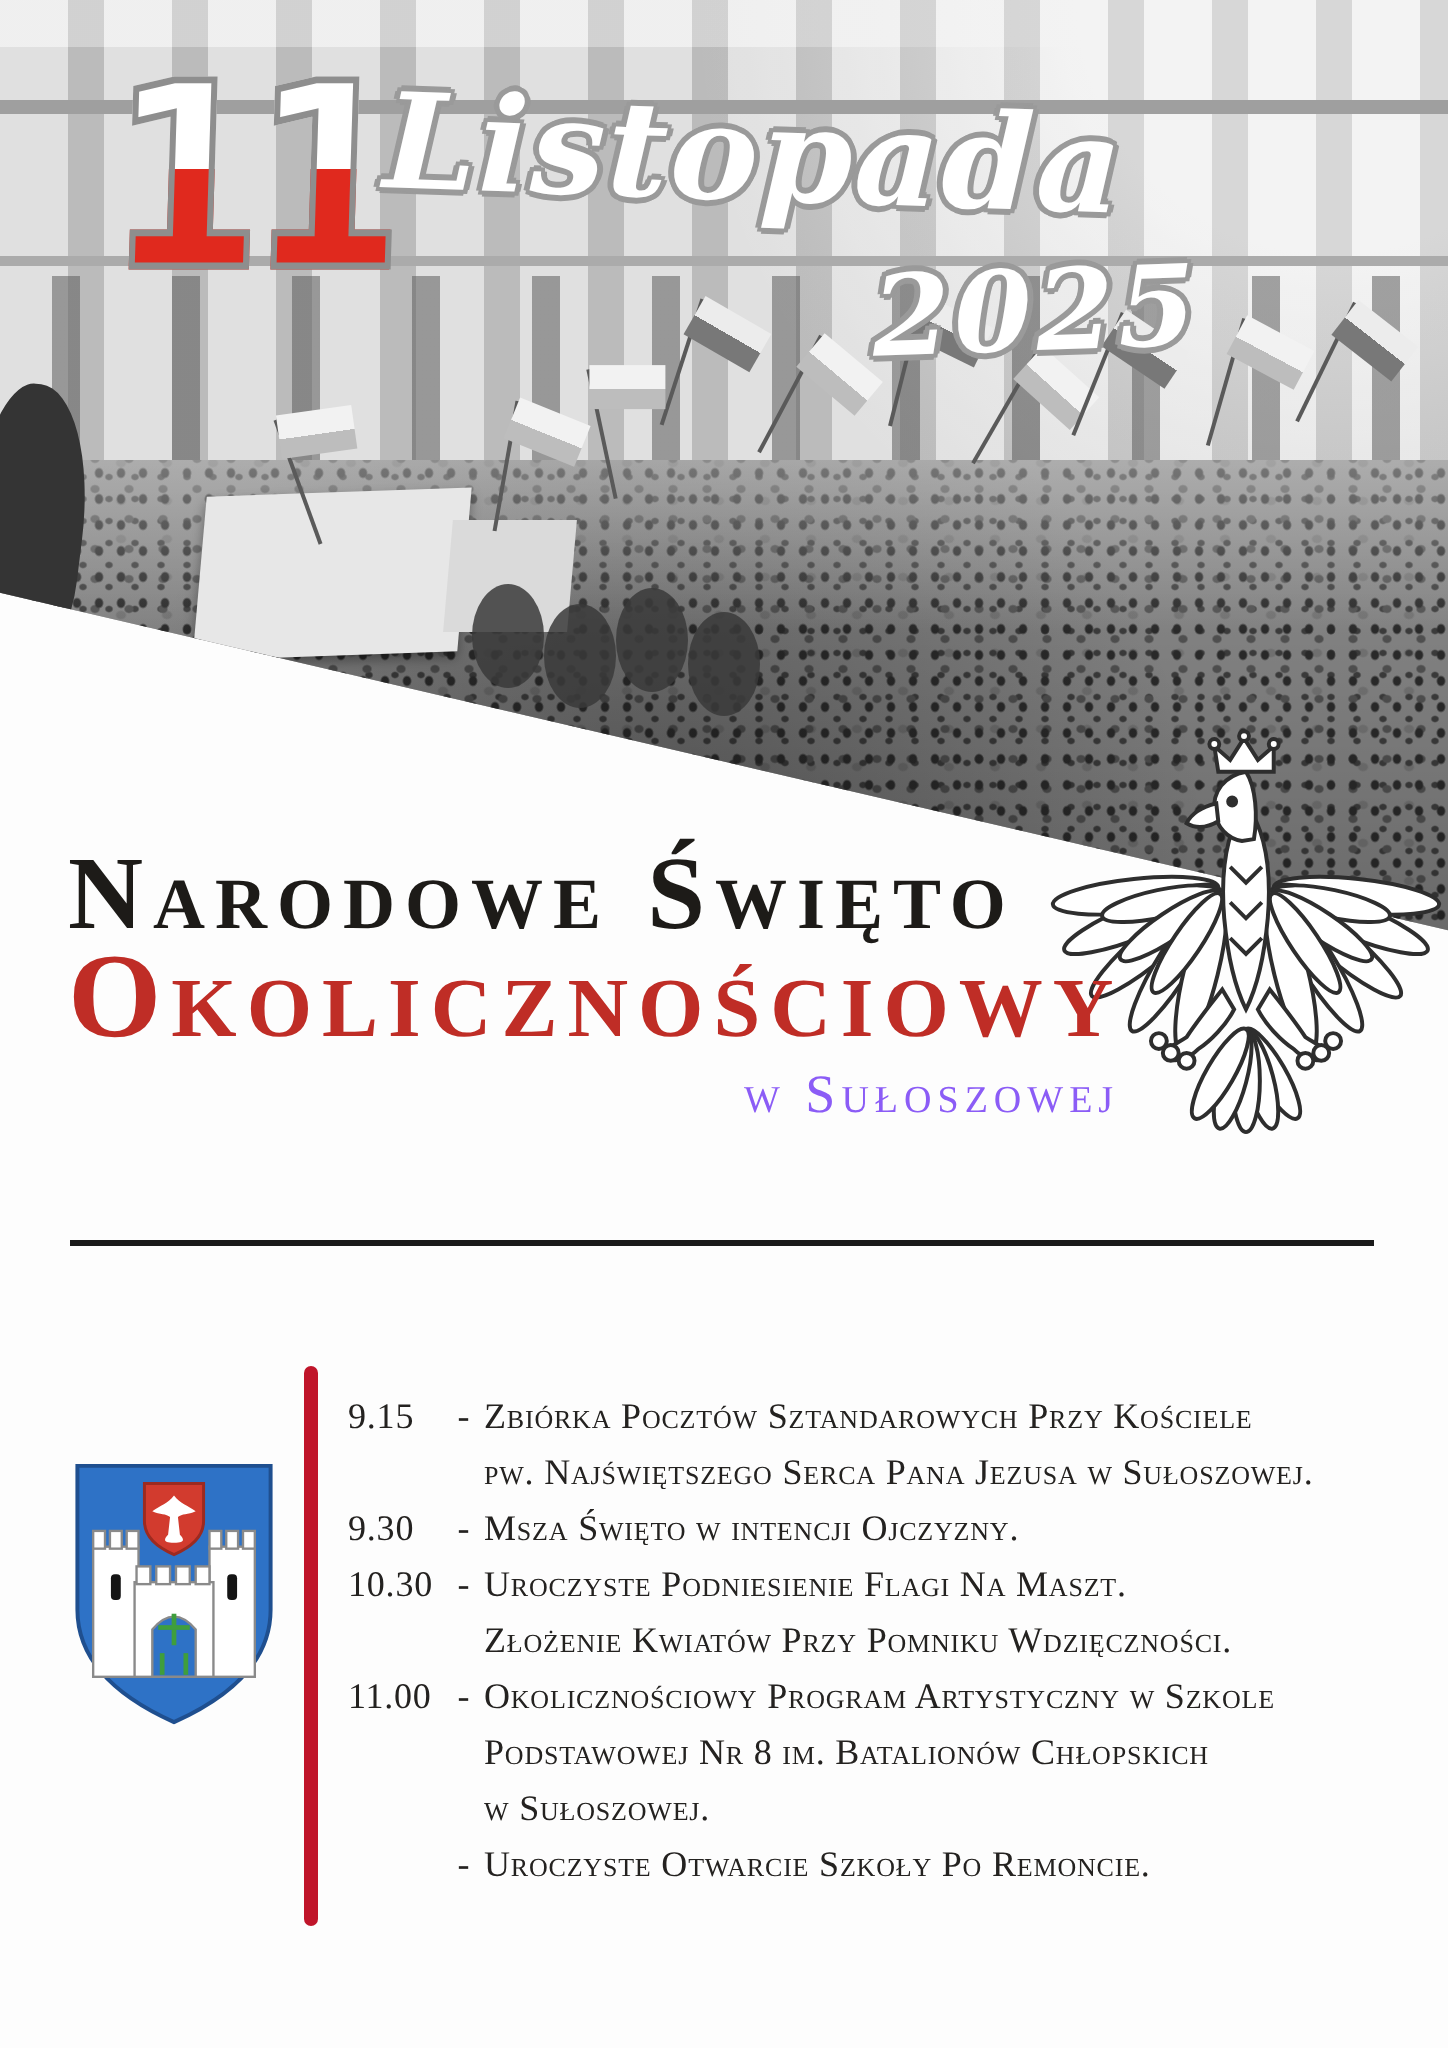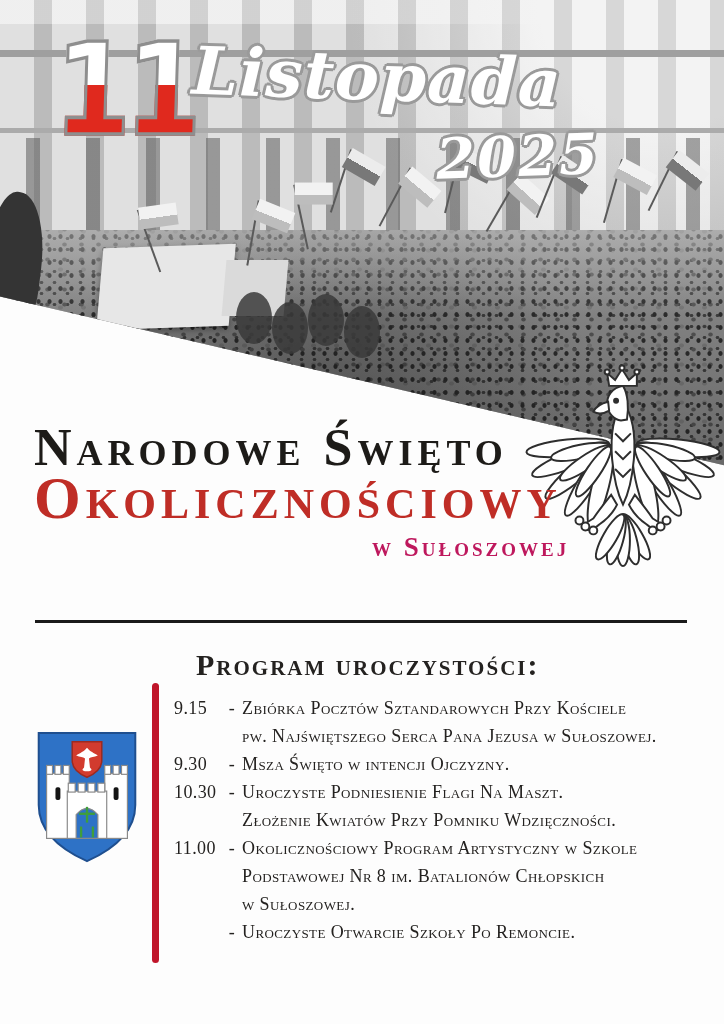--- a/index.html
+++ b/index.html
@@ -88,22 +88,22 @@
   }
   .title-line2{
     position:absolute;left:34px;top:468px;font-variant:small-caps;font-weight:600;
     font-size:60px;line-height:1;letter-spacing:5px;color:#bf2d26;
   }
   .title-date{
     position:absolute;left:106px;top:546px;font-weight:700;
     font-size:25px;line-height:1;letter-spacing:2px;color:#1d1b18;
   }
   .title-place{
-    position:absolute;left:372px;top:534px;font-variant:small-caps;font-weight:700;
-    font-size:27px;line-height:1;letter-spacing:3px;color:#be185d;
+    position:absolute;left:372px;top:534px;font-variant:small-caps;font-weight:400;
+    font-size:27px;line-height:1;letter-spacing:3px;color:#8b5cf6;
   }
 
   .divider{position:absolute;left:35px;top:620px;width:652px;height:3px;background:#1a1a1a;}
 
   
   .program-heading{
     position:absolute;left:196px;top:648px;font-variant:small-caps;font-weight:600;
     font-size:30px;letter-spacing:2px;color:#242220;
   }
   .red-line{position:absolute;left:152px;top:683px;width:7px;height:280px;background:#c0152a;border-radius:4px;}
@@ -208,21 +208,20 @@
         <circle cx="114" cy="8" r="2.5"></circle>
     </g>
   </svg>
 
   <div class="title-line1">Narodowe Święto</div>
   <div class="title-line2">Okolicznościowy</div>
   <div class="title-place">w Sułoszowej</div>
 
   <div class="divider"></div>
 
-  <div class="program-heading">Program uroczystości:</div>
   <div class="red-line"></div>
 
   <div class="program-list">
     <div class="p-time">9.15</div>
     <div class="p-dash">-</div>
     <div class="p-text">Zbiórka Pocztów Sztandarowych Przy Kościele
 pw. Najświętszego Serca Pana Jezusa w Sułoszowej.</div>
 
     <div class="p-time">9.30</div>
     <div class="p-dash">-</div>

